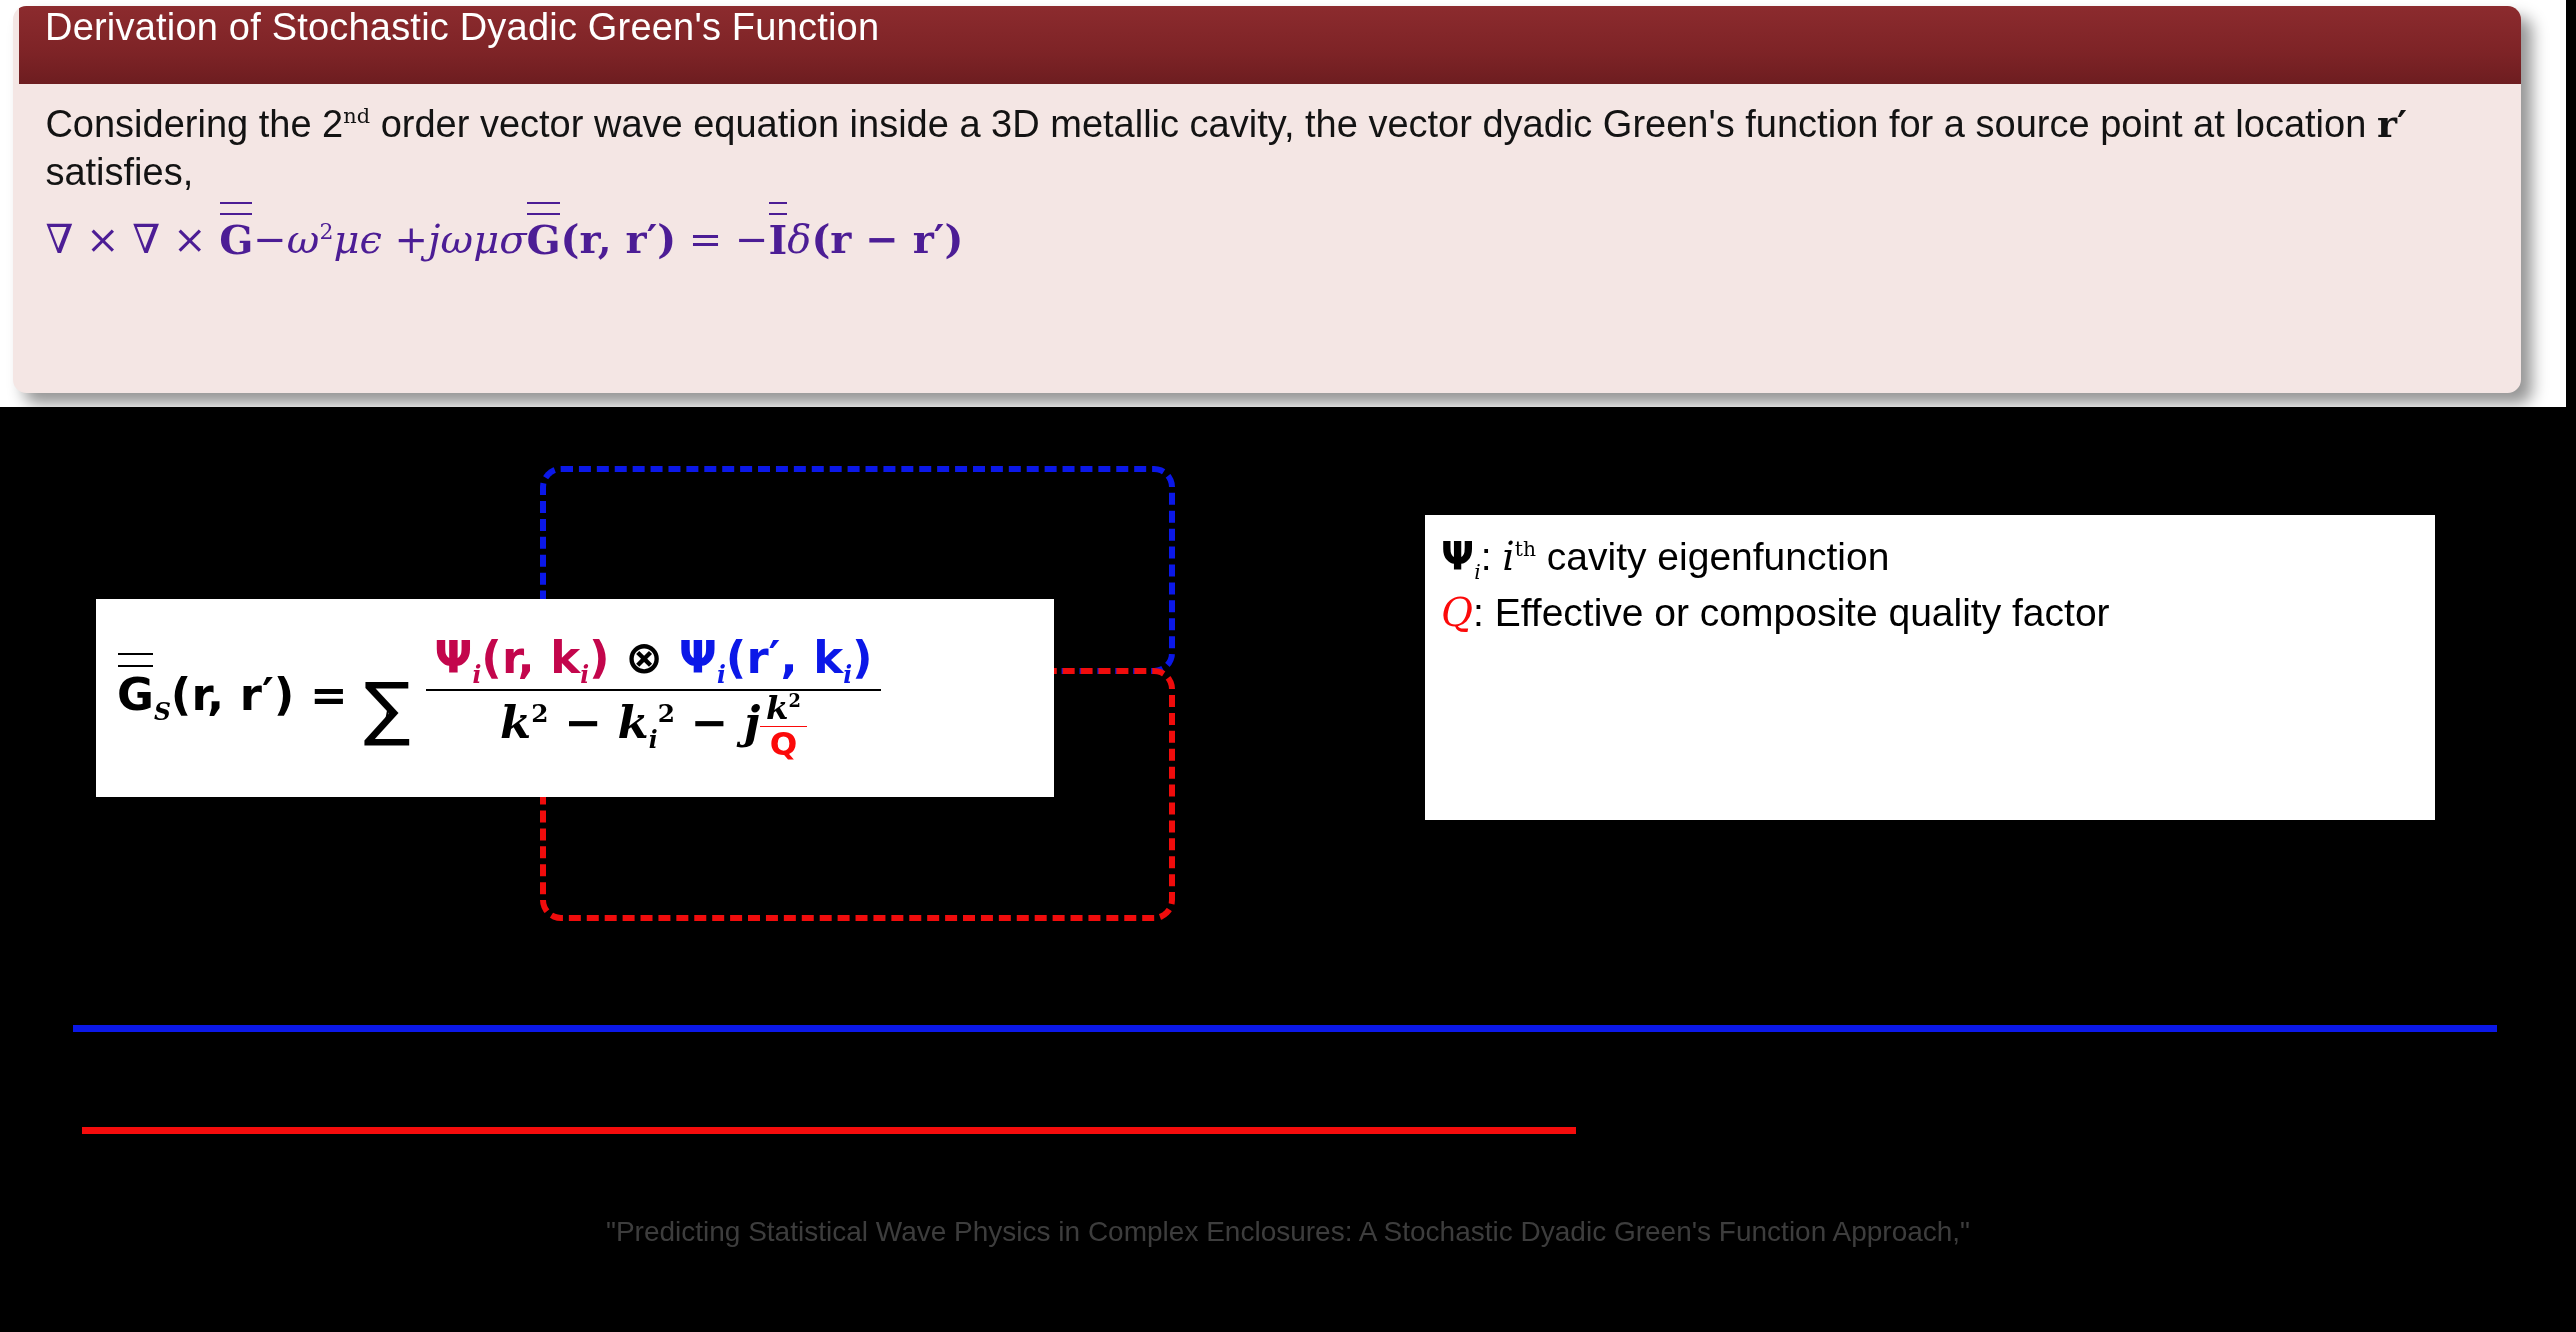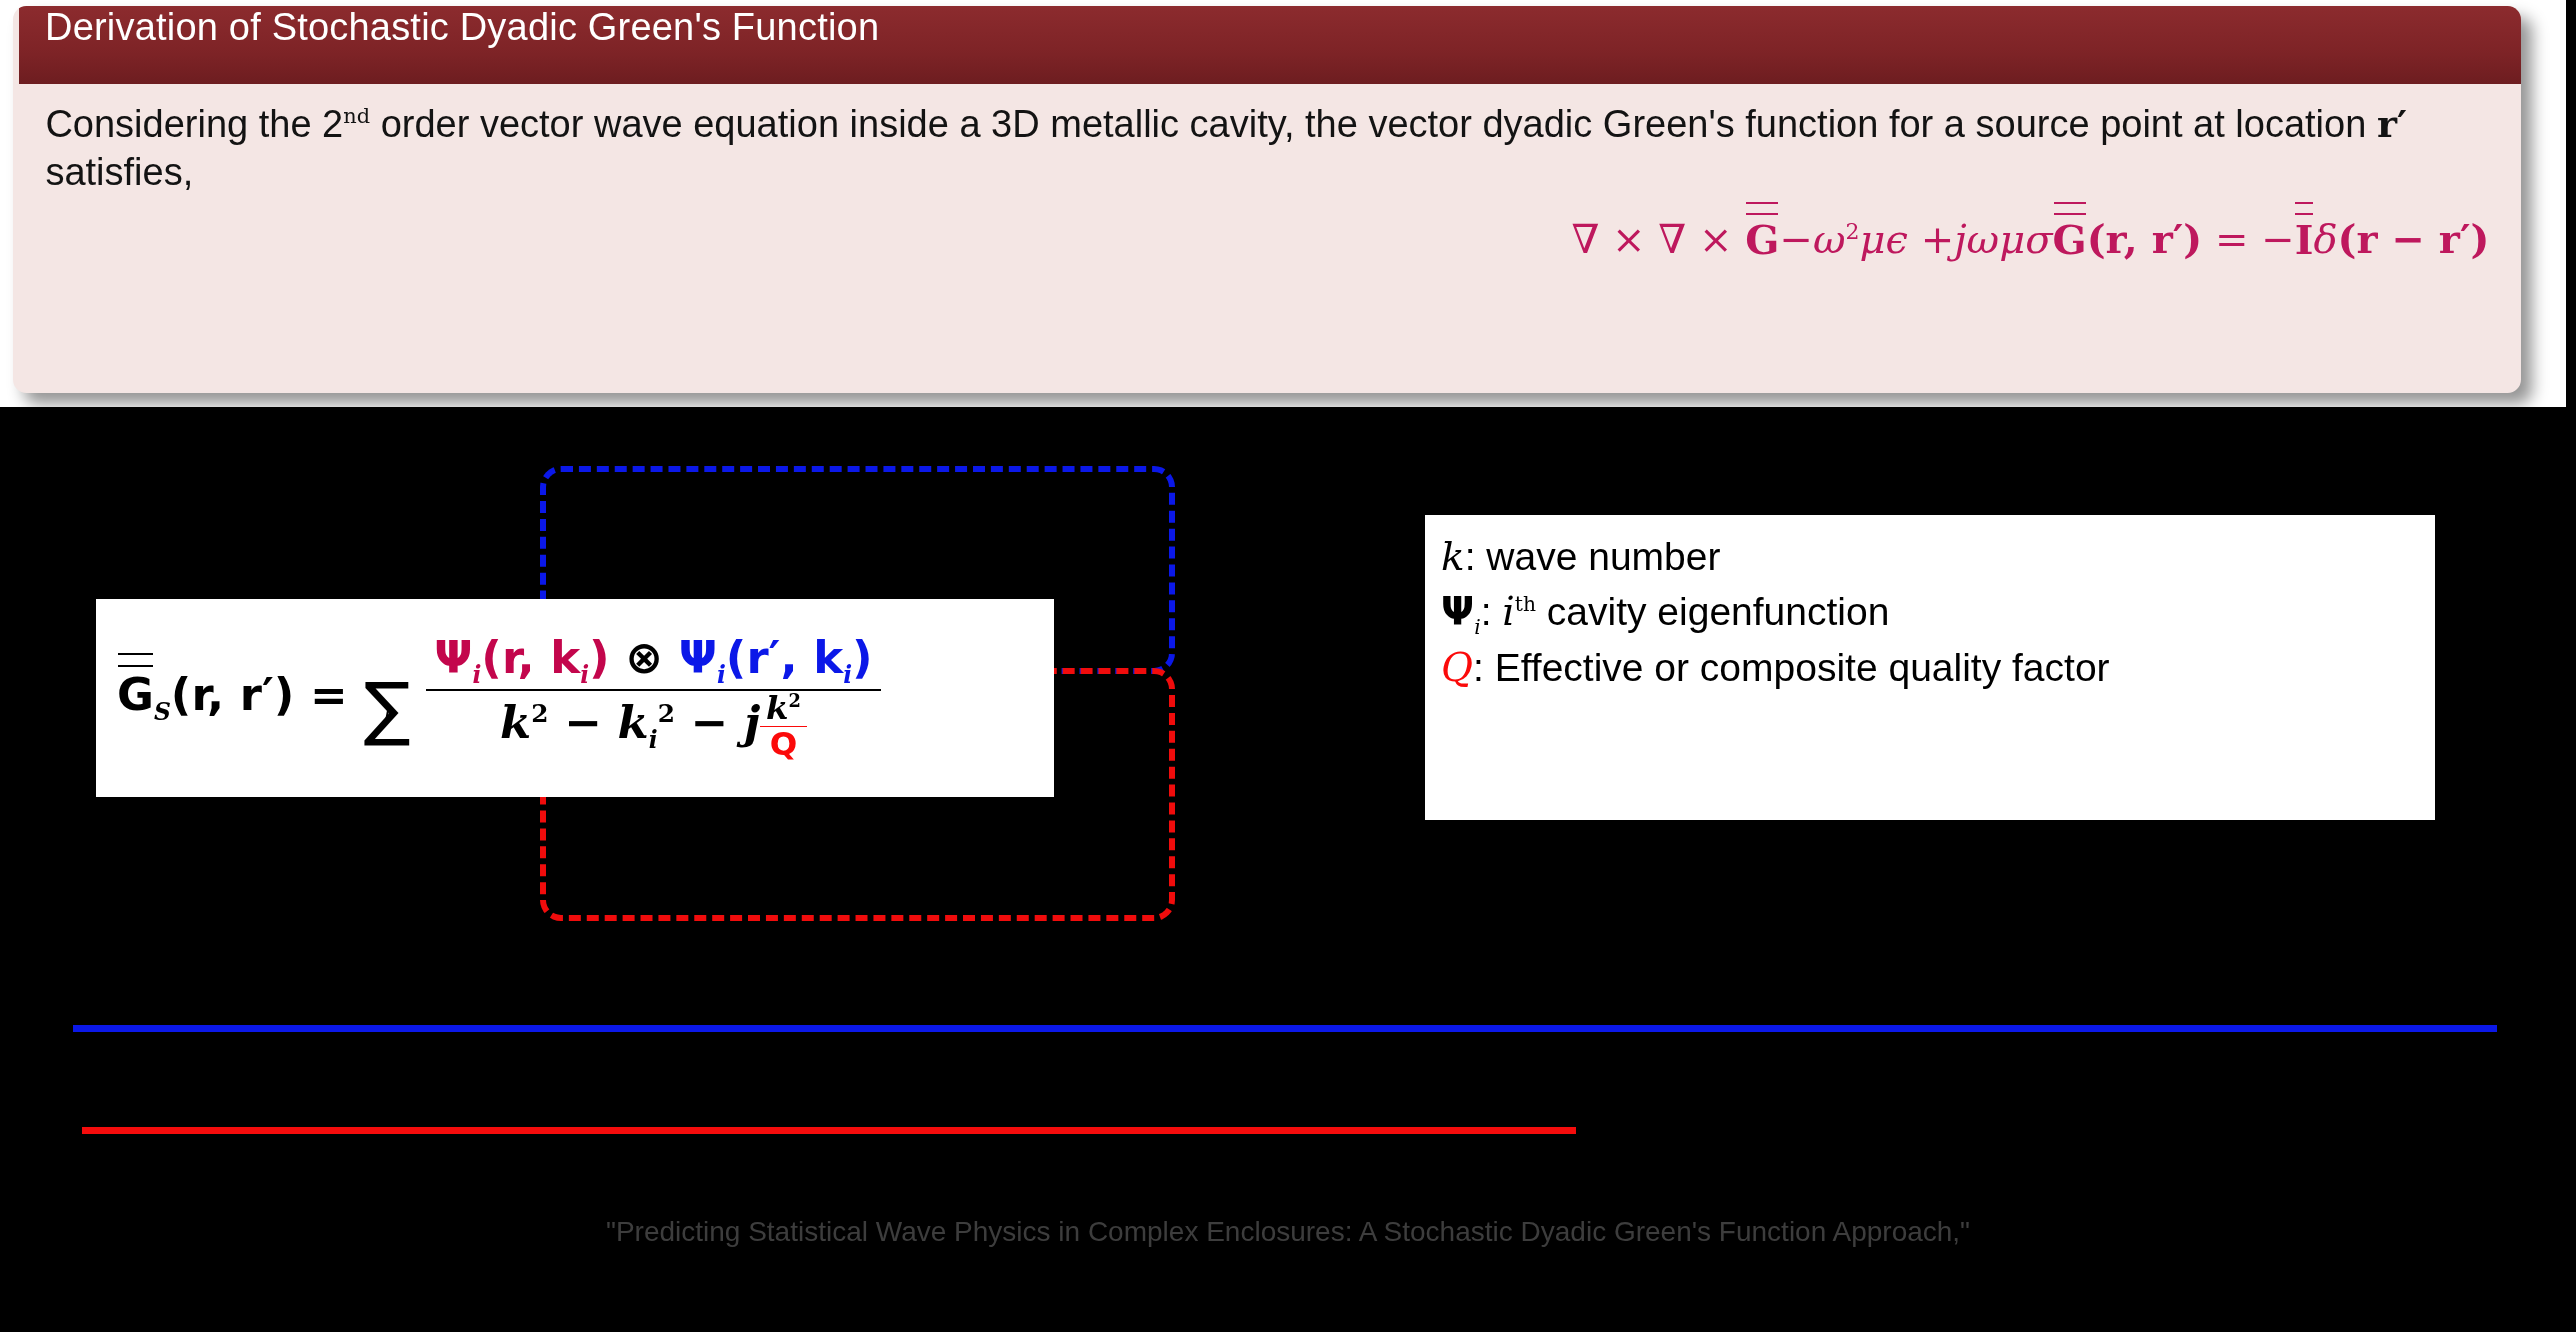--- a/index.html
+++ b/index.html
@@ -84,23 +84,23 @@
     right: 3%;
     top: -0.30em;
     height: 0.22em;
     border-top: 0.055em solid currentColor;
     border-bottom: 0.055em solid currentColor;
     pointer-events: none;
   }
 
   #top-equation {
     margin-top: 18.3px;
-    text-align: right;
+    text-align: left;
     font-size: 40px;
-    color: #be185d;
+    color: #4c1d95;
     font-family: "DejaVu Serif", "Liberation Serif", serif;
   }
 
   
   .frac {
     display: inline-block;
     vertical-align: middle;
     text-align: center;
     line-height: 1.08;
   }
@@ -276,23 +276,20 @@
             <span class="mi">k</span><sub class="idx">i</sub><sup class="ord">2</sup>
             <span>−</span>
             <span class="mi">j</span><span class="frac smallfrac"><span class="num"><span class="mi">k</span><sup class="ord">2</sup></span><span class="den red">Q</span></span>
       </span>
     </span>
   </div>
 </div>
 
 <div id="legend-panel">
 
-  <div class="legend-line">
-    <span class="sym">k</span><span>: wave number</span>
-  </div>
 
   <div class="legend-line">
     <span class="symb">Ψ</span><sub class="idx">i</sub><span>:</span>
     <span class="sym">i</span><sup class="th">th</sup><span> cavity eigenfunction</span>
   </div>
 
 
   <div class="legend-line">
     <span class="sym red">Q</span><span>: Effective or composite quality factor</span>
   </div>

